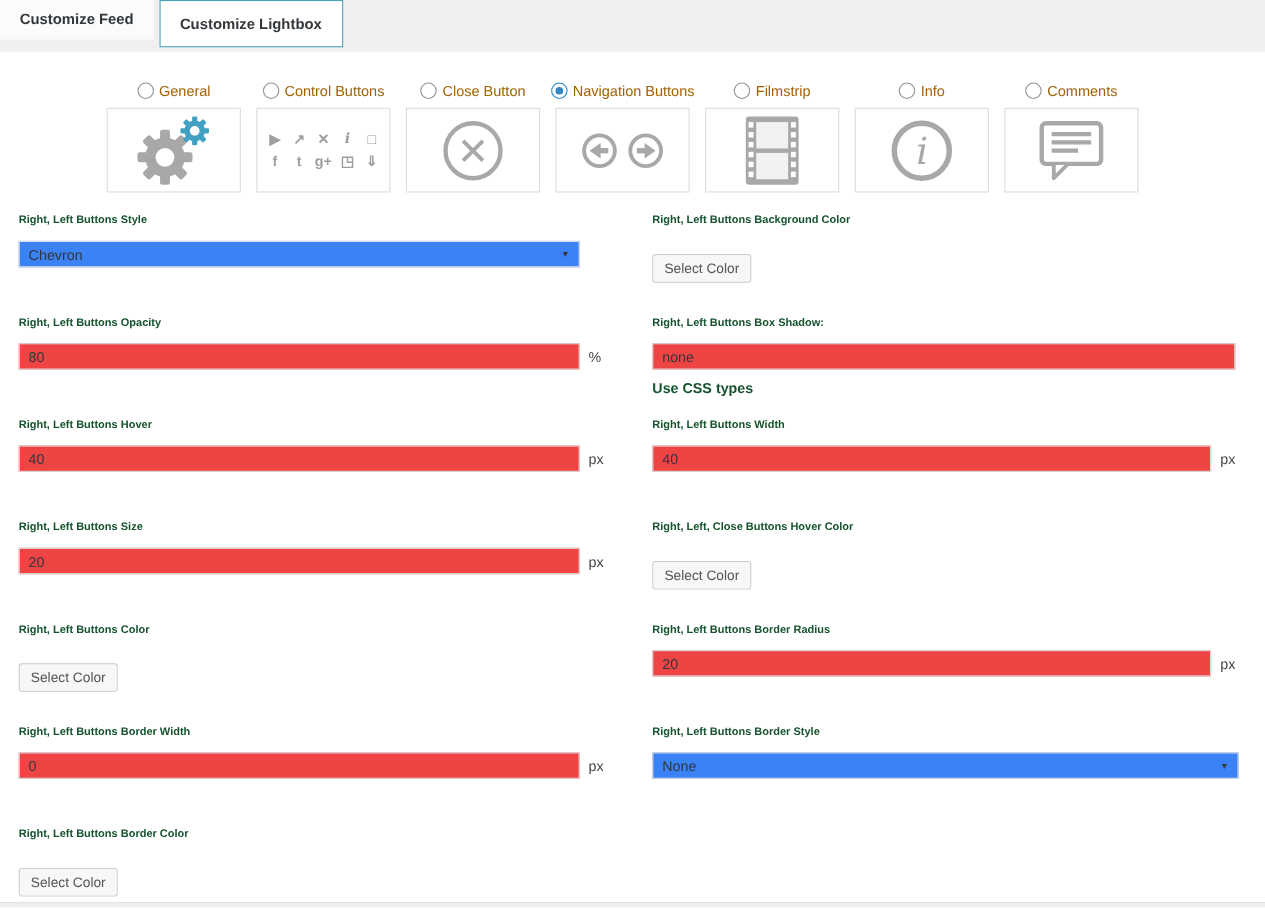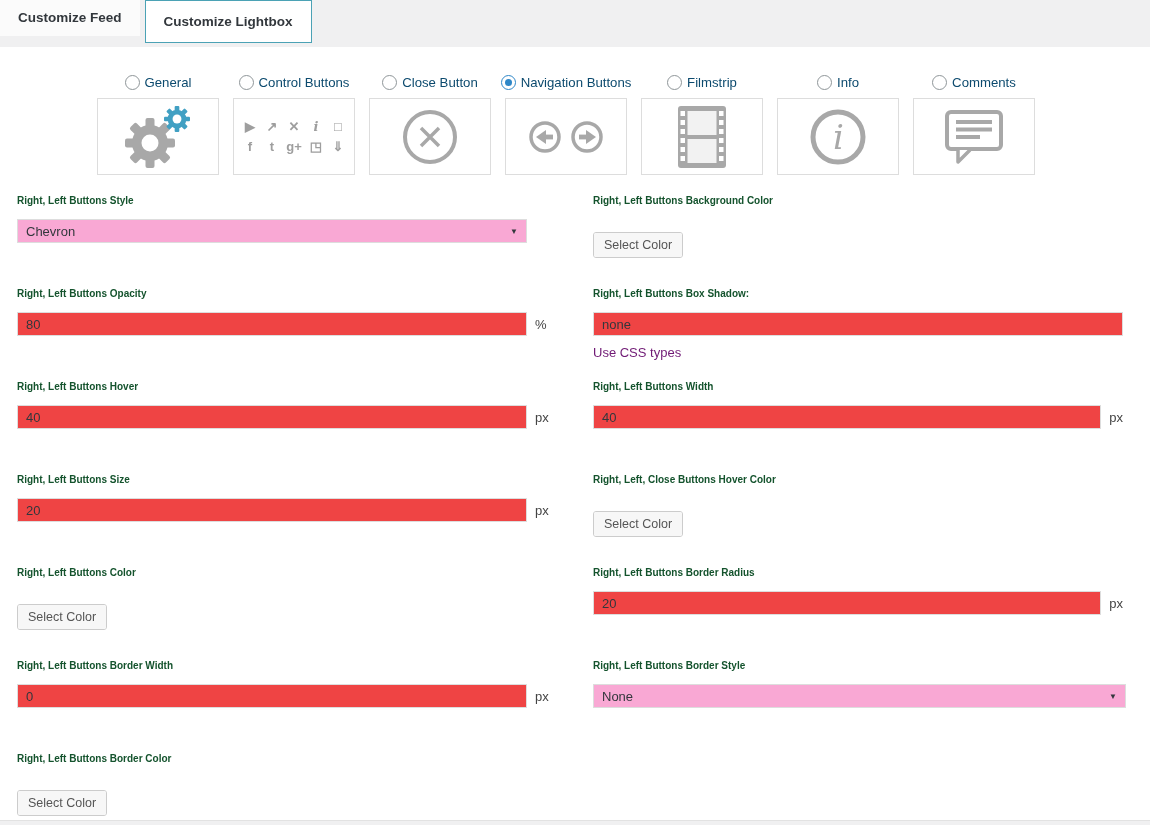--- a/index.html
+++ b/index.html
@@ -22,21 +22,21 @@
   .nav-col{width:122px;margin-right:14px;display:flex;flex-direction:column;align-items:center;}
   .radio-row{display:flex;align-items:center;gap:5px;margin-bottom:8px;cursor:pointer;}
   .rb{
     box-sizing:border-box;width:15px;height:15px;border-radius:50%;
     border:1px solid #8f9699;background:#fff;position:relative;flex:none;
   }
   .rb.checked{border-color:#2e87c8;}
   .rb.checked::after{
     content:"";position:absolute;left:3px;top:3px;width:7px;height:7px;border-radius:50%;background:#2e87c8;
   }
-  .rlabel{font-size:13.2px;color:#0c4a6e;white-space:nowrap;}
+  .rlabel{font-size:13.2px;color:#a16207;white-space:nowrap;}
   .icon-box{
     box-sizing:border-box;width:122px;height:77px;border:1px solid #dddddd;background:#fff;
     display:flex;align-items:center;justify-content:center;cursor:pointer;
   }
   .glyph-grid{display:grid;grid-template-columns:repeat(5,15px);gap:6px 7px;justify-items:center;}
   .glyph{font-size:13px;color:#9e9e9e;line-height:14px;font-weight:bold;}
   .info-i{font-family:"DejaVu Serif",serif;font-style:italic;}
   
   .form-grid{
     display:grid;grid-template-columns:535px 530px;column-gap:41px;
@@ -47,26 +47,26 @@
   .flabel{font-size:10px;font-weight:bold;color:#14532d;margin-bottom:13px;}
   .control-row{display:flex;align-items:center;}
   .text-input{
     box-sizing:border-box;height:24px;border:1px solid #ddd;background:#ef4444;
     padding:0 8px;font-size:13px;color:#32373c;font-family:"Liberation Sans",sans-serif;outline:none;
   }
   .cell-left .text-input,.cell-left .select{width:510px;}
   .cell-right .text-input,.cell-right .select{width:533px;}
   .suffix{font-size:13px;color:#444;margin-left:8px;}
   .select{
-    box-sizing:border-box;height:24px;border:1px solid #ddd;background:#f9a8d4;cursor:pointer;
+    box-sizing:border-box;height:24px;border:1px solid #ddd;background:#3b82f6;cursor:pointer;
     display:flex;align-items:center;justify-content:space-between;padding:0 8px;
   }
   .sel-val{font-size:13px;color:#32373c;}
   .caret{font-size:8px;color:#32373c;}
-  .helper{font-size:13px;color:#701a75;margin-top:9px;}
+  .helper{font-size:13px;color:#14532d;margin-top:9px;font-weight:bold;}
   .color-btn{
     display:inline-flex;align-items:stretch;padding:0;border:1px solid #ccc;border-radius:3px;
     background:#f7f7f7;height:26px;overflow:hidden;cursor:pointer;font-family:"Liberation Sans",sans-serif;flex-direction:column;
   }
   .swatch{width:32px;border-right:1px solid #ccc;background:#fff;flex:none;}
   .cbtn-label{font-size:12.5px;color:#555;line-height:24px;padding:0 10px;background:#f7f7f7;}
   
   .bottom-strip{position:absolute;left:0;bottom:0;width:1150px;height:4px;background:#f0f0f1;border-top:1px solid #e2e2e2;}
 </style>
 </head>

